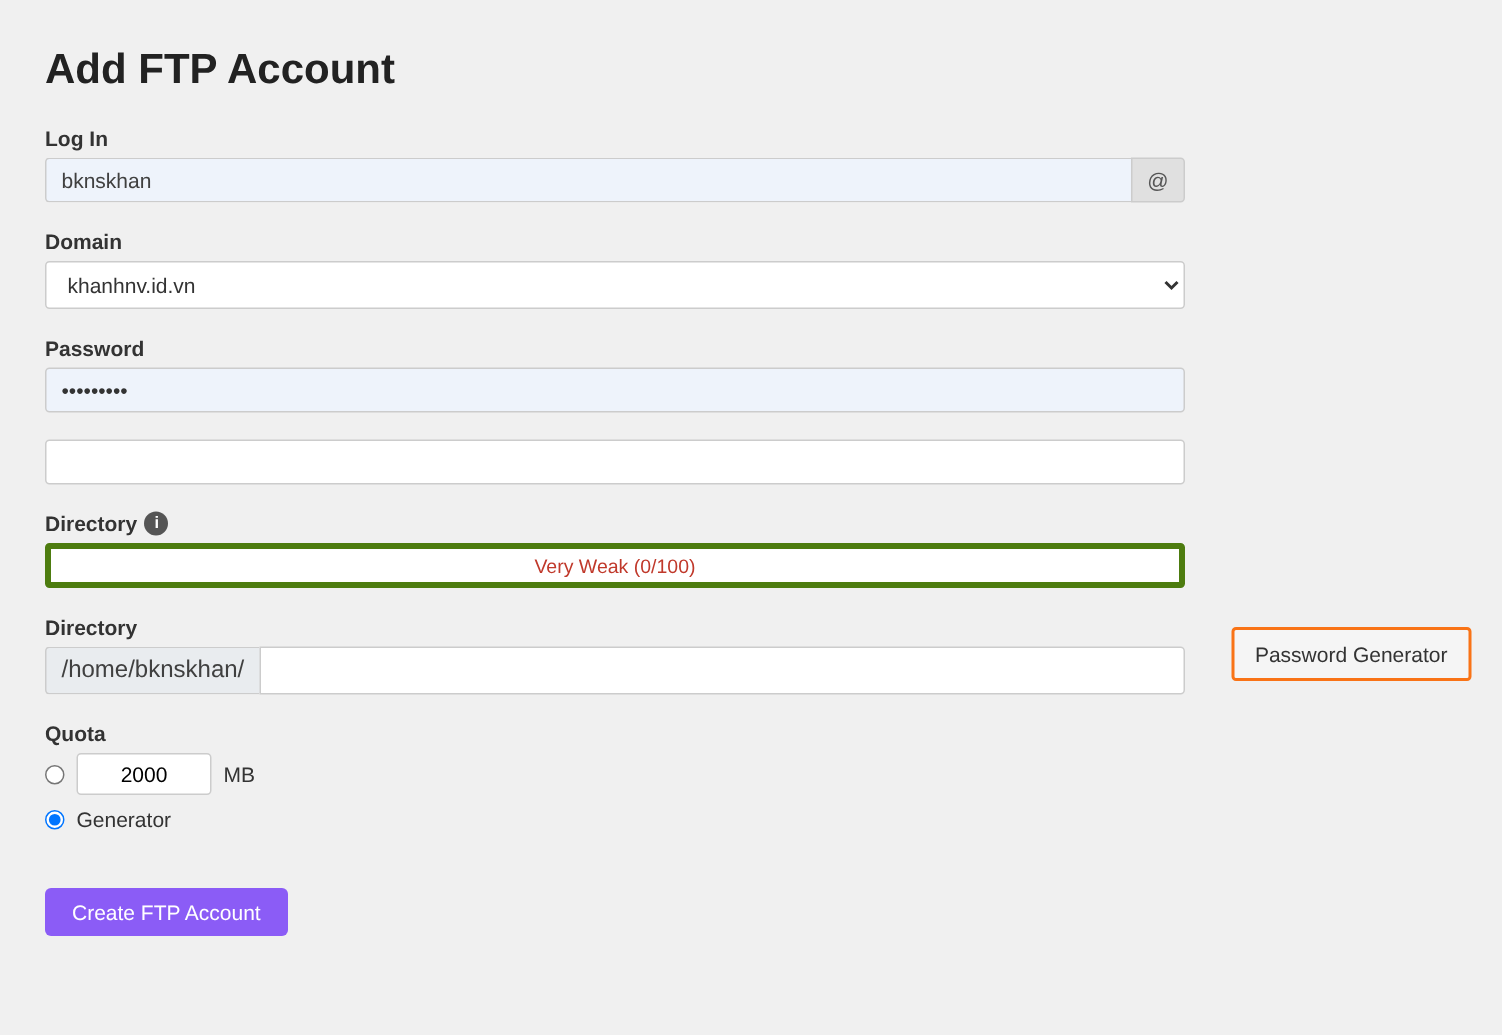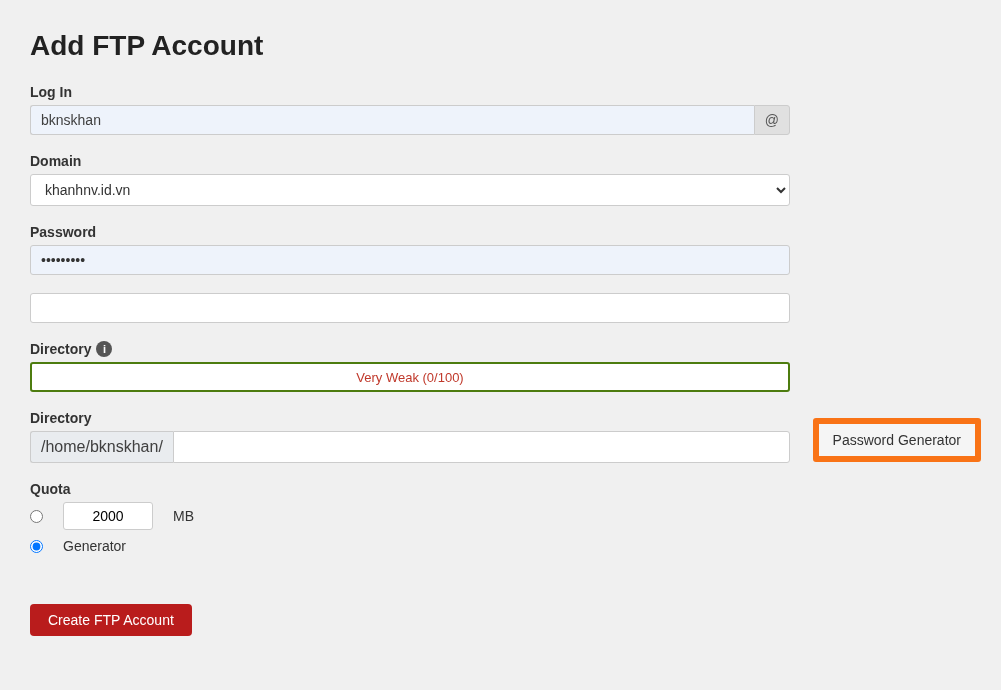--- a/index.html
+++ b/index.html
@@ -87,21 +87,21 @@
       background-color: #eef3fb;
       font-size: 14px;
       color: #333;
     }
     .text-input.plain {
       background-color: #fff;
     }
     .strength-bar-container {
       width: 100%;
       max-width: 760px;
-      border: 2px solid #4d7c0f;
+      border: 4px solid #4d7c0f;
       border-radius: 3px;
       background-color: #fff;
       height: 30px;
       display: flex;
       align-items: center;
       justify-content: center;
       position: relative;
     }
     .strength-label {
       font-size: 13px;
@@ -148,50 +148,50 @@
       font-size: 14px;
     }
     .quota-section {
       display: flex;
       flex-direction: column;
       gap: 8px;
     }
     .quota-row {
       display: flex;
       align-items: center;
-      gap: 20px;
+      gap: 8px;
     }
     .quota-input {
       width: 90px;
       padding: 5px 8px;
       border: 1px solid #ccc;
       border-radius: 3px;
       font-size: 14px;
       text-align: center;
     }
     .quota-unit {
       font-size: 14px;
       color: #333;
     }
     .create-btn {
-      background-color: #b91c1c;
+      background-color: #8b5cf6;
       color: #fff;
       border: none;
       padding: 8px 18px;
       border-radius: 4px;
       font-size: 14px;
       cursor: pointer;
-      margin-top: 32px;
+      margin-top: 20px;
     }
     .password-generator-btn {
       position: absolute;
       top: 418px;
       right: 20px;
       background-color: #f5f5f5;
-      border: 6px solid #f97316;
+      border: 2px solid #f97316;
       border-radius: 3px;
       padding: 8px 14px;
       font-size: 14px;
       color: #333;
       cursor: pointer;
     }
     input[type="radio"] {
       cursor: pointer;
     }
   </style>

